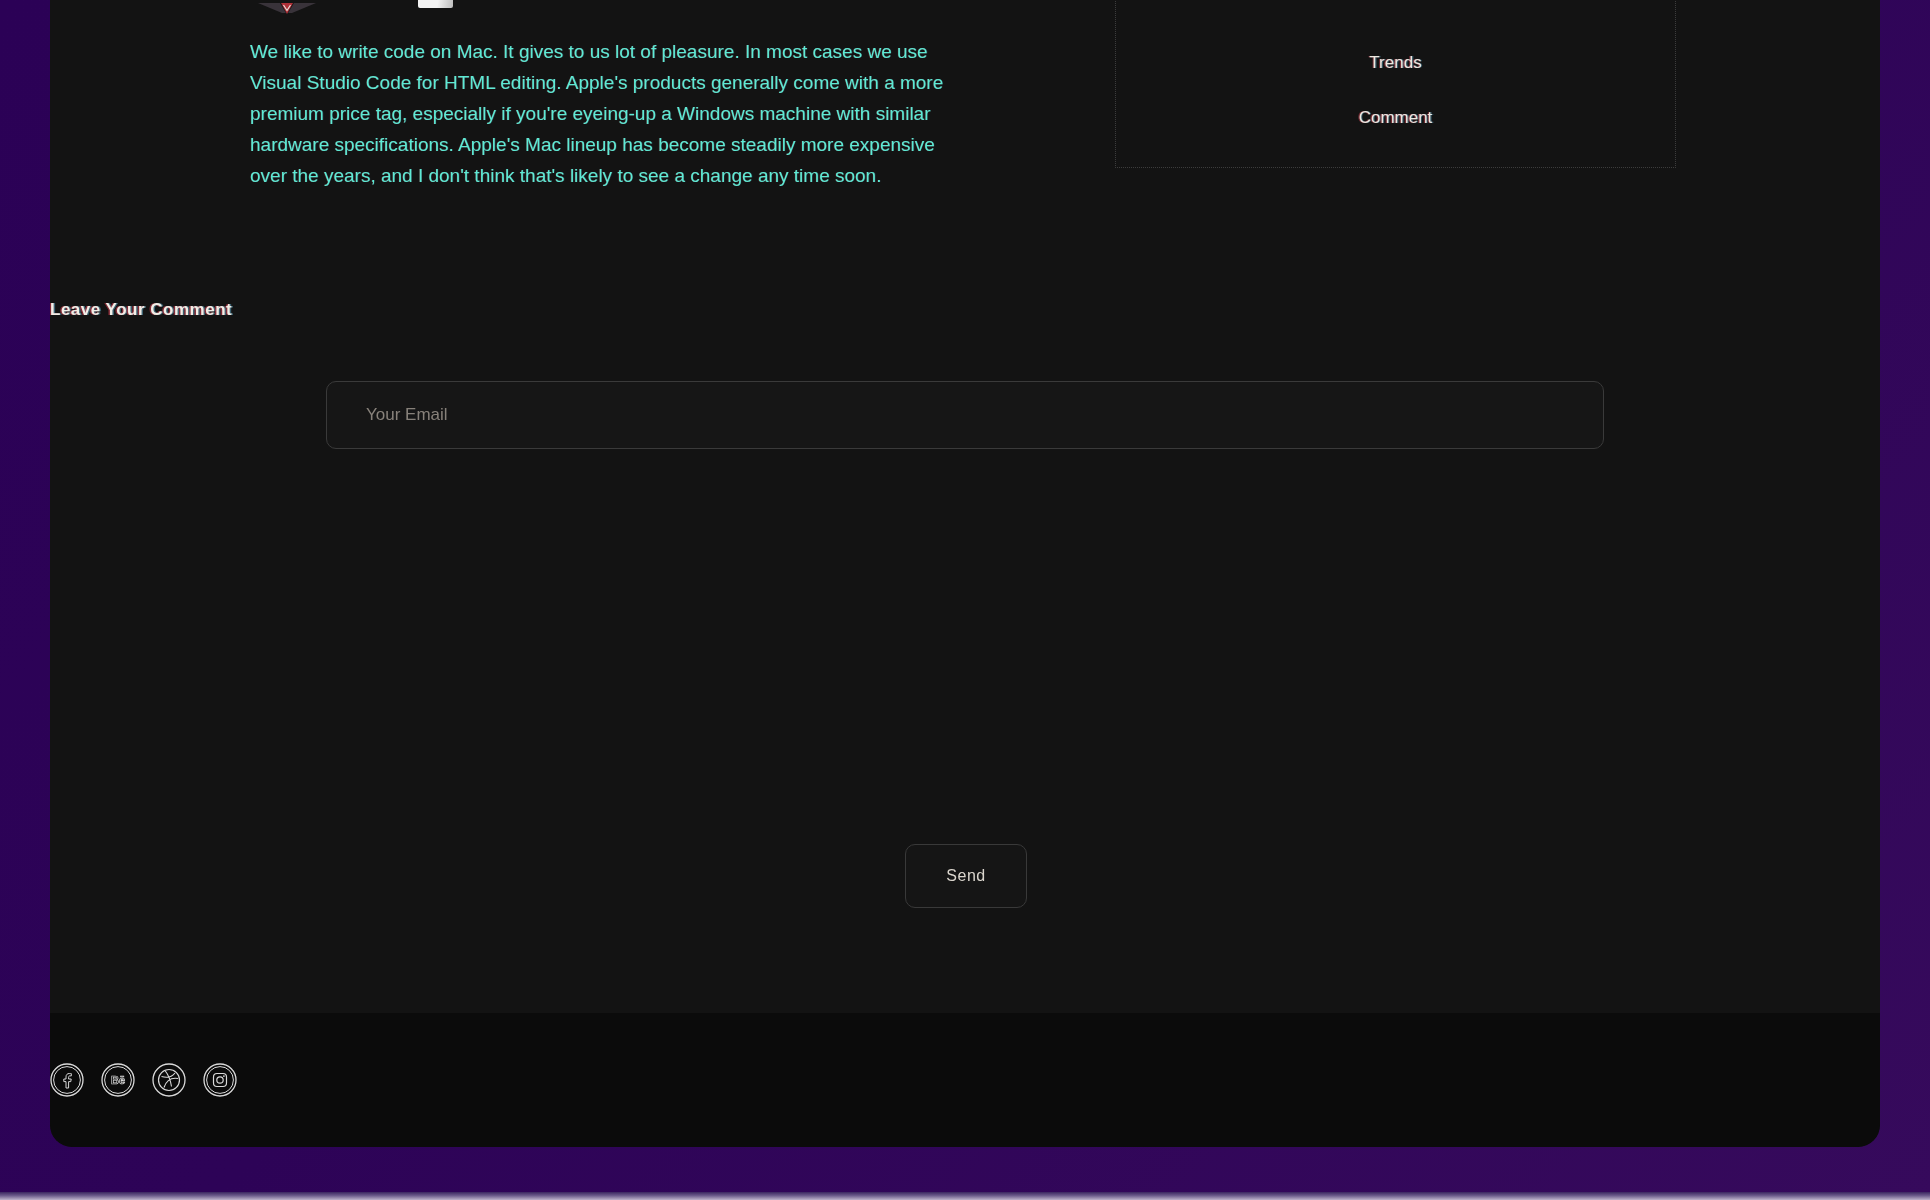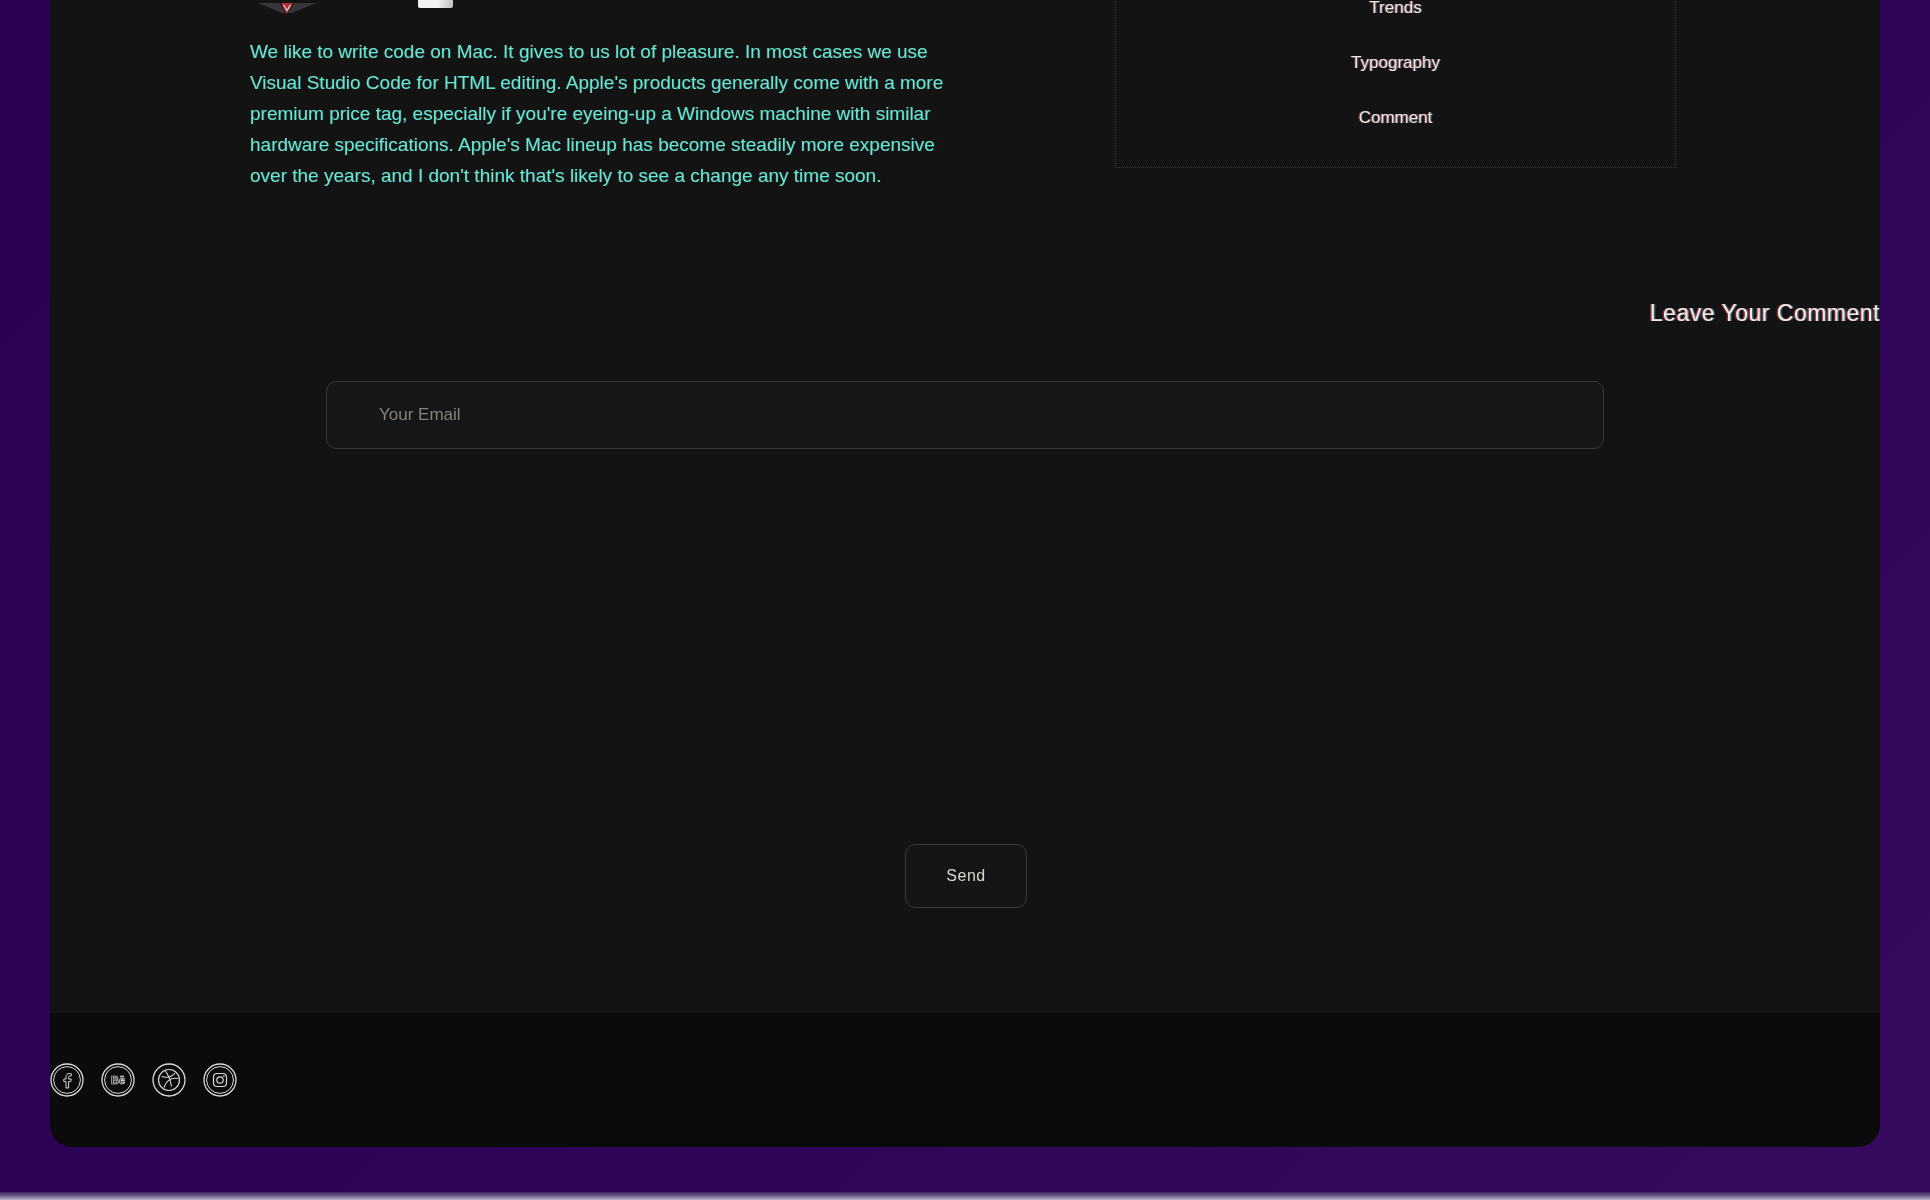--- a/index.html
+++ b/index.html
@@ -40,29 +40,29 @@
   }
   .sidebar-item {
     height:55px; line-height:55px; text-align:center;
     font-size:17px; color:#ece8e0; cursor:pointer;
     text-shadow:-1.2px 0 rgba(215,70,85,0.5), 1.2px 0 rgba(110,205,250,0.35);
   }
 
   
   .comment-title {
     position:absolute; left:0; top:300px; width:100%;
-    text-align:right; font-size:23px; font-weight:normal; color:#f2eee6;
+    text-align:left; font-size:17px; font-weight:bold; color:#f2eee6;
     letter-spacing:0.5px;
     text-shadow:-1.5px 0 rgba(220,60,80,0.55), 1.5px 0 rgba(120,215,255,0.4);
   }
   .field {
     position:absolute; left:276px; width:1278px;
     background:#161616; border:1px solid #3a3a3a; border-radius:10px;
     color:#d8d2c7; font-family:"Liberation Sans", sans-serif;
-    font-size:17px; padding:0 52px; outline:none;
+    font-size:17px; padding:0 39px; outline:none;
   }
   .field::placeholder { color:#87817a; opacity:1; }
   #email-field { top:381px; height:68px; }
   #name-field  { top:500px; height:70px; }
   .comment-wrap { position:absolute; left:276px; top:621px; width:1278px; height:196px; }
   #comment-field {
     position:static; width:100%; height:100%;
     padding:26px 36px; resize:none; display:block;
   }
   .resize-handle { position:absolute; right:3px; bottom:3px; width:14px; height:14px; }
@@ -106,21 +106,20 @@
       <polygon points="23,0 35,0 29,11" fill="#b03038"></polygon>
       <polyline points="25.5,2 29,7.5 32.5,2" fill="none" stroke="#e8e0da" stroke-width="1.2"></polyline>
     </svg>
   </div>
   <div class="image-remnant"></div>
 
   <p class="article-text">We like to write code on Mac. It gives to us lot of pleasure. In most cases we use Visual Studio Code for HTML editing. Apple's products generally come with a more premium price tag, especially if you're eyeing-up a Windows machine with similar hardware specifications. Apple's Mac lineup has become steadily more expensive over the years, and I don't think that's likely to see a change any time soon.</p>
 
   <div class="sidebar-box">
     <div class="sidebar-item">Trends</div>
-    <div class="sidebar-item">Typography</div>
     <div class="sidebar-item">Comment</div>
   </div>
 
   <h2 class="comment-title">Leave Your Comment</h2>
 
   <input class="field" id="email-field" type="text" placeholder="Your Email" style="">
 
 
 
   <button class="send-button">Send</button>

